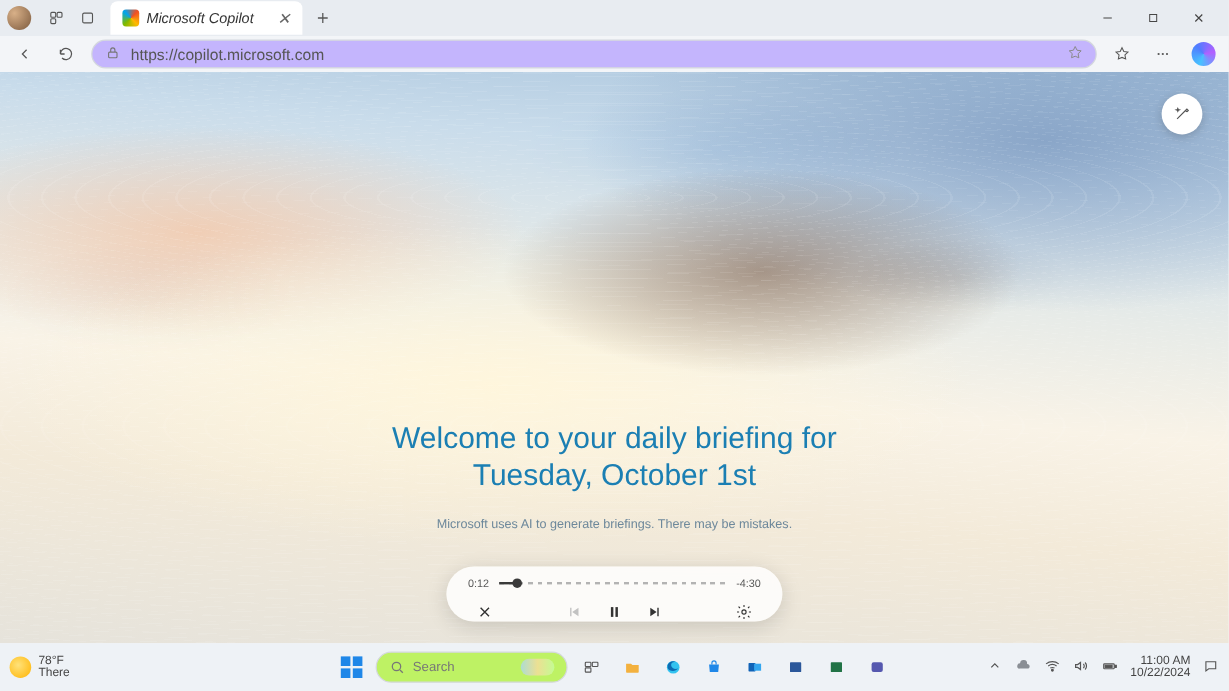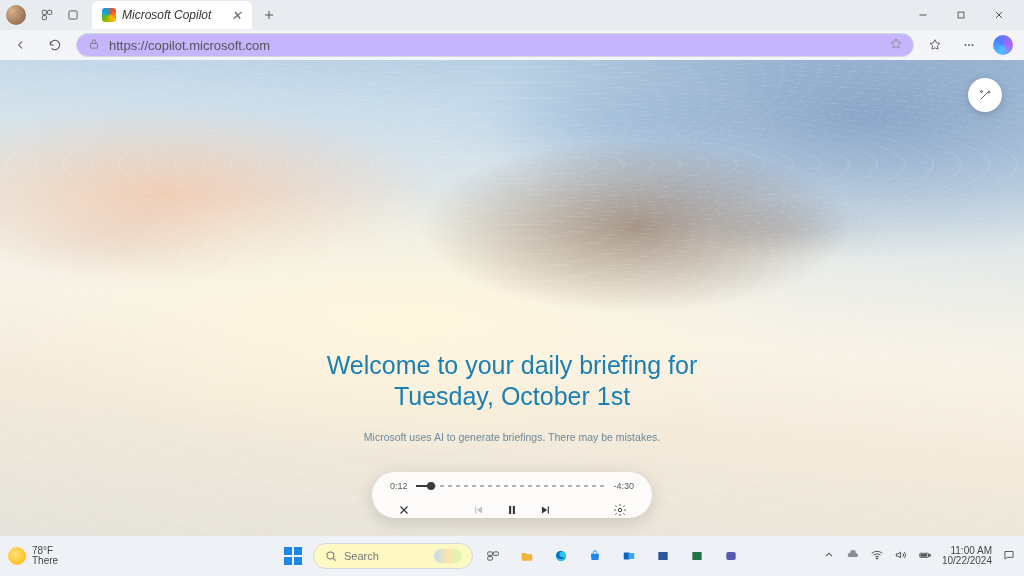--- a/index.html
+++ b/index.html
@@ -74,21 +74,21 @@
 
 
 .taskbar { position: relative; height: 40px; background: #eef2f6; display:flex; align-items:center; padding: 0 8px; }
 .weather { display:flex; align-items:center; gap:6px; font-size:10px; color:#444; }
 .weather .sun { width:18px;height:18px;border-radius:50%;background: radial-gradient(circle at 40% 40%,#ffe27a,#ffb300); }
 .weather .wtext { line-height:1.05; }
 .centerbar { position:absolute; left:50%; transform:translateX(-50%); display:flex; align-items:center; gap:6px; }
 .startbtn { width:28px;height:28px;display:flex;align-items:center;justify-content:center; }
 .startbtn .winlogo { width:18px;height:18px;display:grid;grid-template:1fr 1fr/1fr 1fr;gap:1.2px; }
 .startbtn .winlogo span{background:#1f87e8;}
-.search { display:flex; align-items:center; gap:6px; width:160px; height:26px; background:#fef9c3; border:1px solid #d4d8dd; border-radius:14px; padding:0 10px; font-size:11px; color:#777; }
+.search { display:flex; align-items:center; gap:6px; width:160px; height:26px; background:#bef264; border:1px solid #d4d8dd; border-radius:14px; padding:0 10px; font-size:11px; color:#777; }
 .search .decor { margin-left:auto; width:28px; height:14px; border-radius:7px; background: linear-gradient(90deg,#a7d3ff,#ffd8a7,#c6ffa7); opacity:.7; }
 .tb-icon { width:28px;height:28px;display:flex;align-items:center;justify-content:center;border-radius:4px; }
 .tb-icon svg{display:block;}
 .sys { margin-left:auto; display:flex; align-items:center; gap:10px; font-size:10px; color:#444; }
 .sys .clock { text-align:right; line-height:1.05; }
 .sys .tray-icon { color:#555; }
 
 svg { width:14px; height:14px; }
 </style>
 </head>

